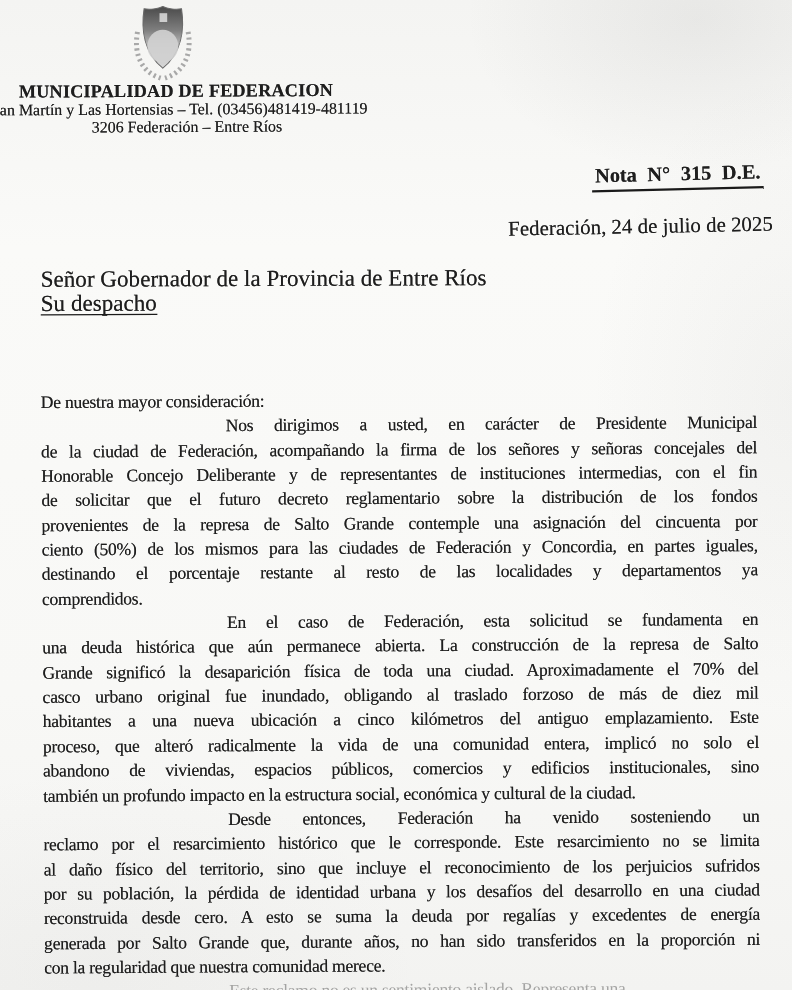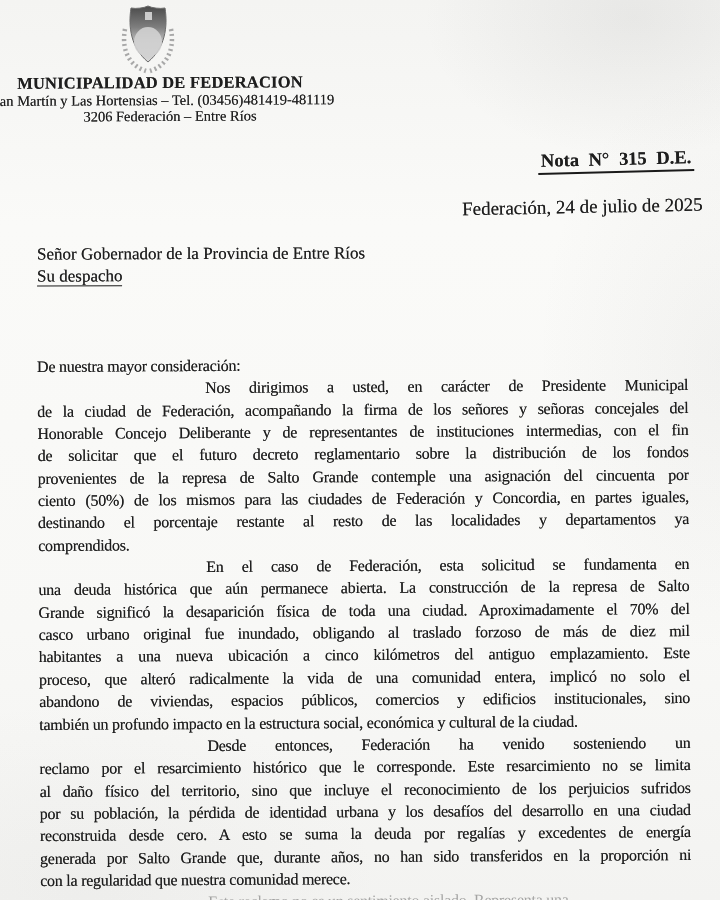--- a/index.html
+++ b/index.html
@@ -20,21 +20,21 @@
   .org-name { position:absolute; top:73px; left:5px; width:310px; text-align:center;
               font-weight:bold; font-size:16.5px; letter-spacing:0.2px; transform:rotate(-0.3deg); }
   .addr-line { position:absolute; top:92px; left:-12px; width:358px; text-align:center;
                font-size:14.5px; transform:rotate(-0.3deg); }
   .city-line { position:absolute; top:108px; left:5px; width:330px; text-align:center;
                font-size:14.5px; transform:rotate(-0.3deg); }
   .ref-block { position:absolute; top:149px; left:538px; font-size:18.5px; font-weight:bold;
                word-spacing:5px; border-bottom:2.2px solid #1a1a1a; padding:0 3px 1px 3px;
                transform:rotate(-1.4deg); }
   .date-block { position:absolute; top:196px; left:462px; font-size:19px; transform:rotate(-1.1deg); }
-  .recipient { position:absolute; top:243px; left:37px; font-size:17px; line-height:21.6px;
+  .recipient { position:absolute; top:243px; left:37px; font-size:21px; line-height:21.6px;
                transform:rotate(-0.2deg); }
   .recipient .rcpt-line { display:block; }
   .underlined { border-bottom:1.6px solid #1a1a1a; display:inline-block; line-height:19px; }
   .letter-body { position:absolute; top:356px; left:37px; width:651px; font-size:16px;
                  line-height:22.35px; letter-spacing:-0.25px; transform:rotate(-0.35deg);
                  transform-origin:0 0; }
   .salutation { text-align:left; height:22.35px; overflow:hidden; }
   .para { margin:0; }
   .line { text-align:justify; text-align-last:justify; height:22.35px; overflow:hidden; }
   .line.last { text-align-last:left; }

